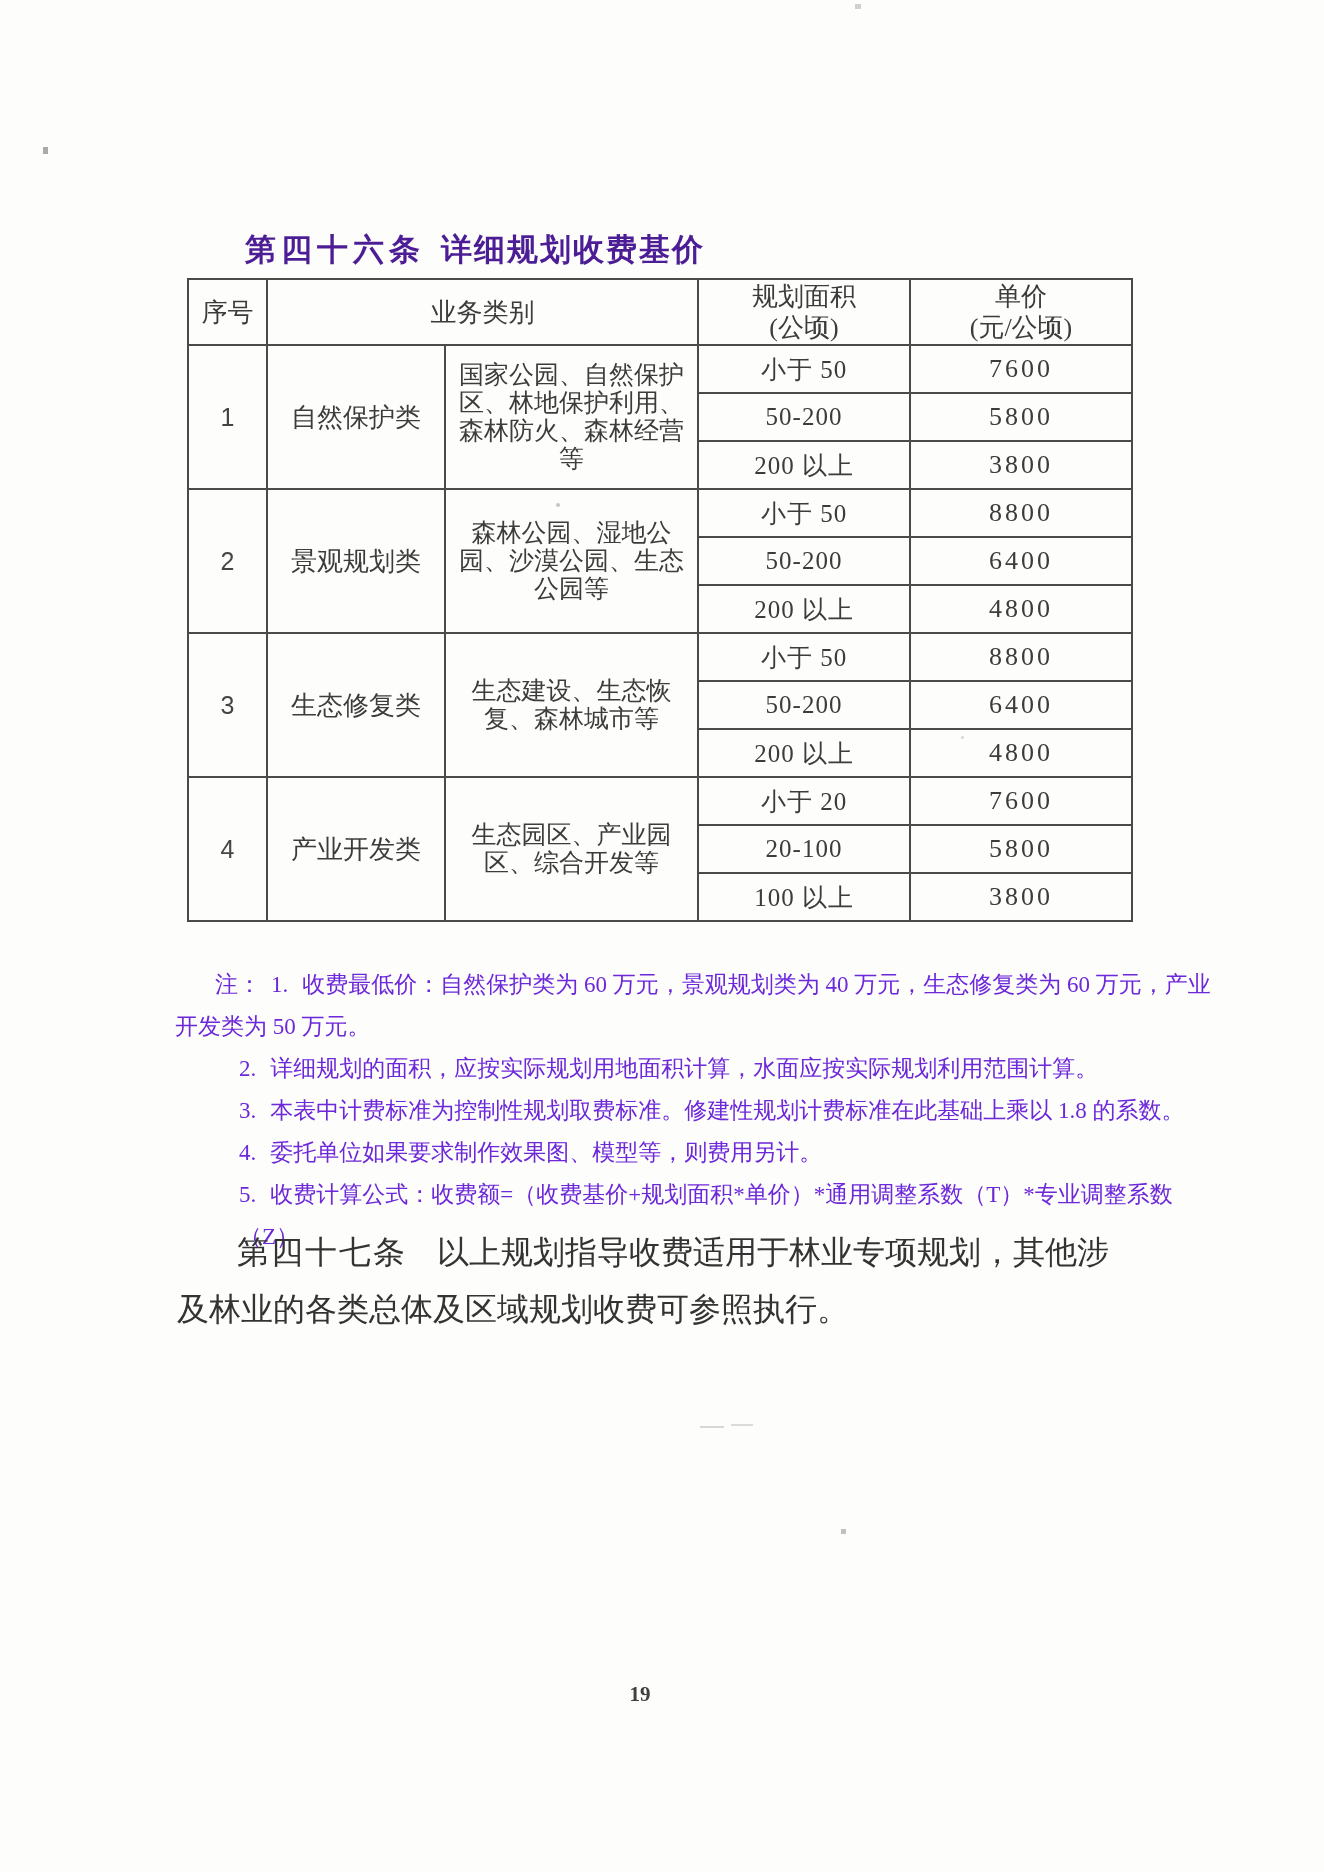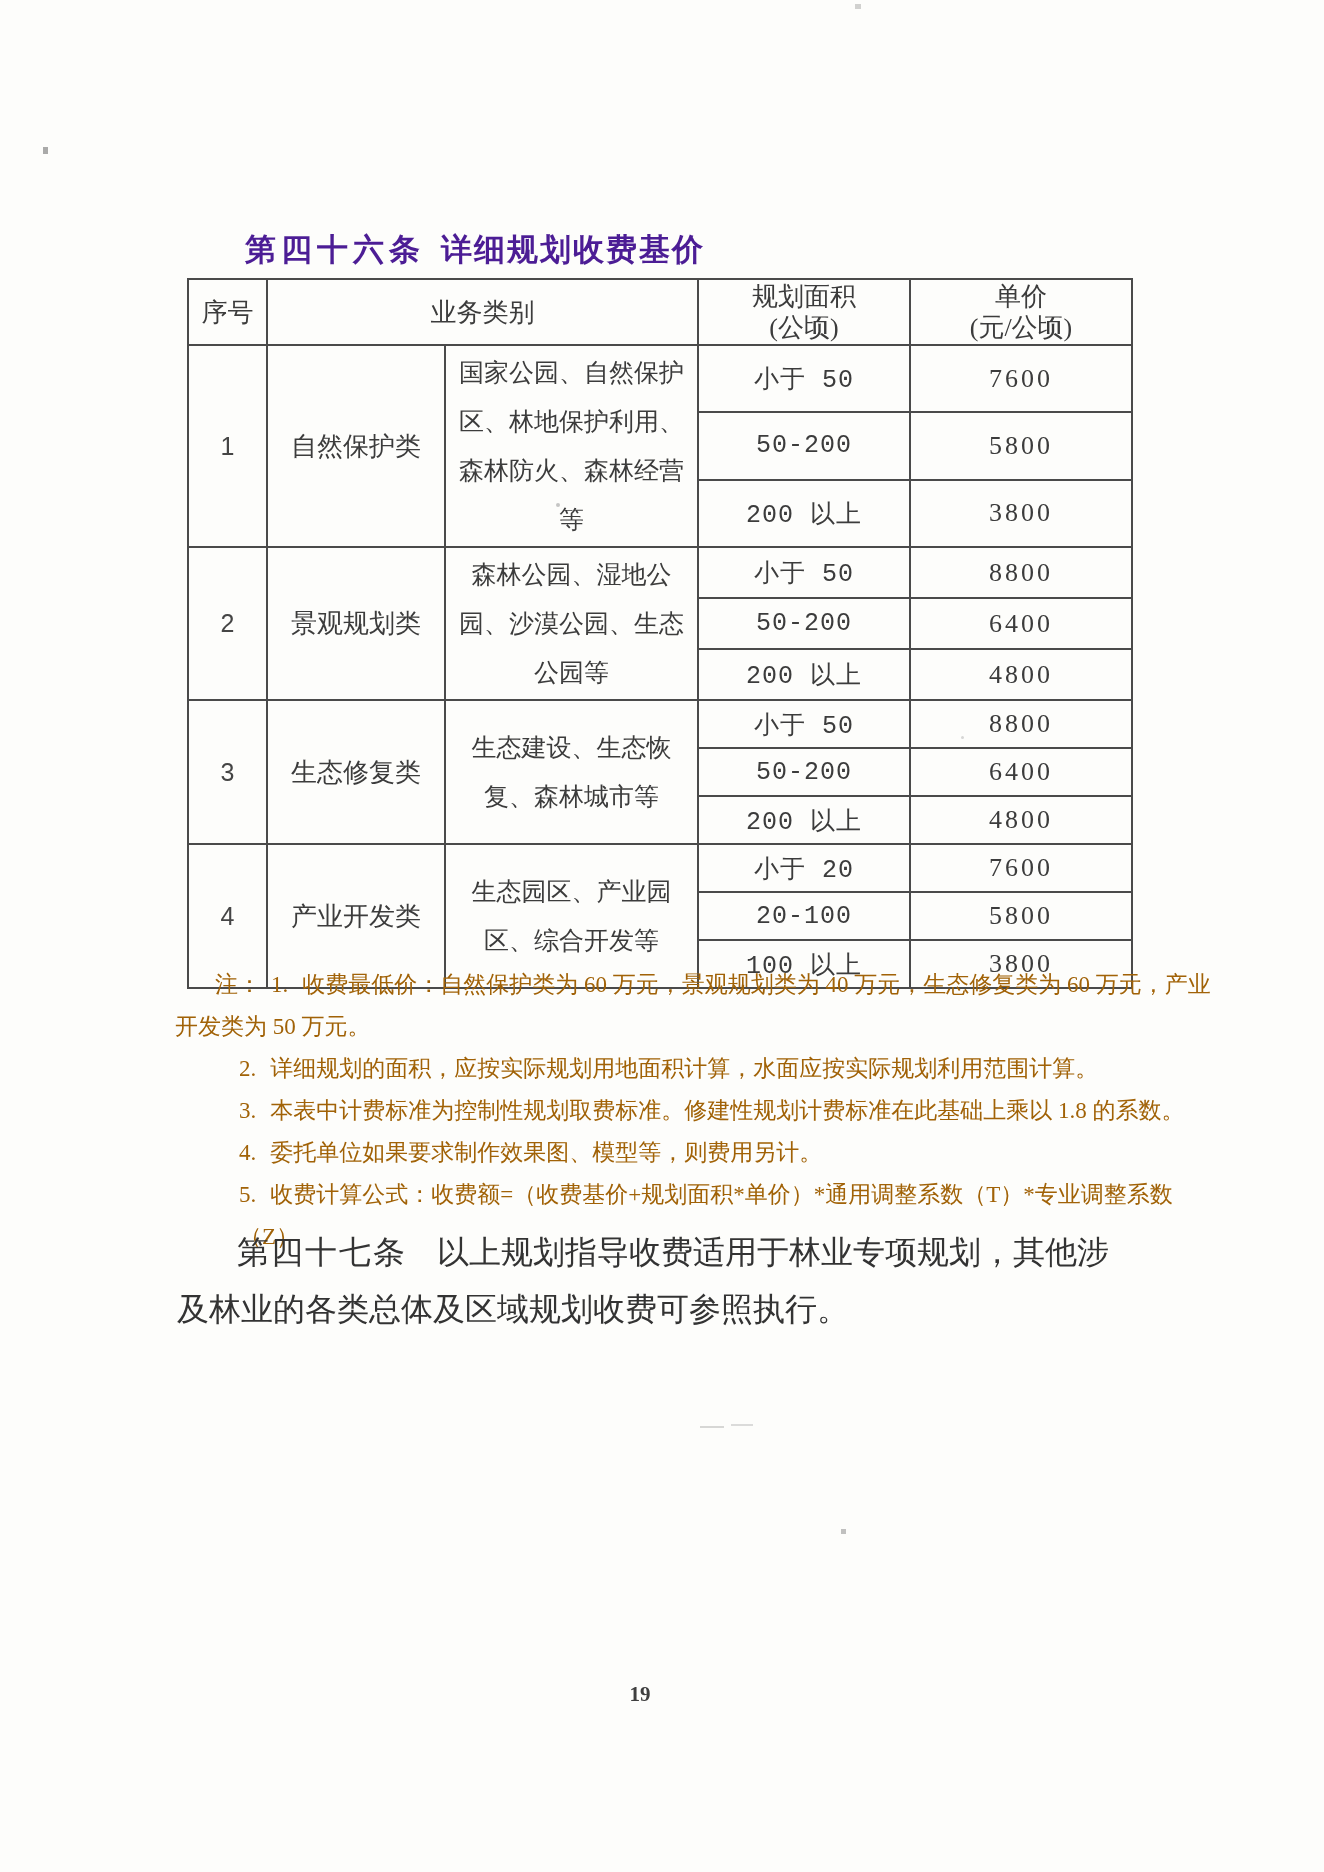--- a/index.html
+++ b/index.html
@@ -39,29 +39,29 @@
     font-size:26px;
   }
   .fee-table thead tr { height:66px; }
   .fee-table tbody tr { height:48px; }
   .fee-table .hdr-line { line-height:31px; }
   .fee-table td.index-cell {
     font-family:"Liberation Sans", sans-serif;
     font-size:25px; color:#454545;
   }
   .fee-table td.desc-cell {
-    font-size:25px; line-height:49px; padding:2px 8px;
-  }
-  .fee-table td.area-cell { font-size:25px; letter-spacing:1px;font-family:Liberation Mono, monospace; }
+    font-size:25px; line-height:28px; padding:2px 8px;
+  }
+  .fee-table td.area-cell { font-size:25px; letter-spacing:1px; }
   .fee-table td.price-cell { font-size:26px; letter-spacing:3px;border-radius:21px; }
 
   
   .notes {
     position:absolute; left:175px; top:964px; width:1042px;
-    font-size:23px; line-height:42px; color:#a16207;
+    font-size:23px; line-height:42px; color:#6d28d9;
   }
   .note { margin:0; }
   .note-first { text-indent:40px; }
   .note-rest { margin-left:64px; }
   .note .note-label { margin-right:10px; }
   .note .note-num { margin-right:14px; }
 
   
   .article47 {
     position:absolute; left:177px; top:1224px; width:952px; margin:0;

